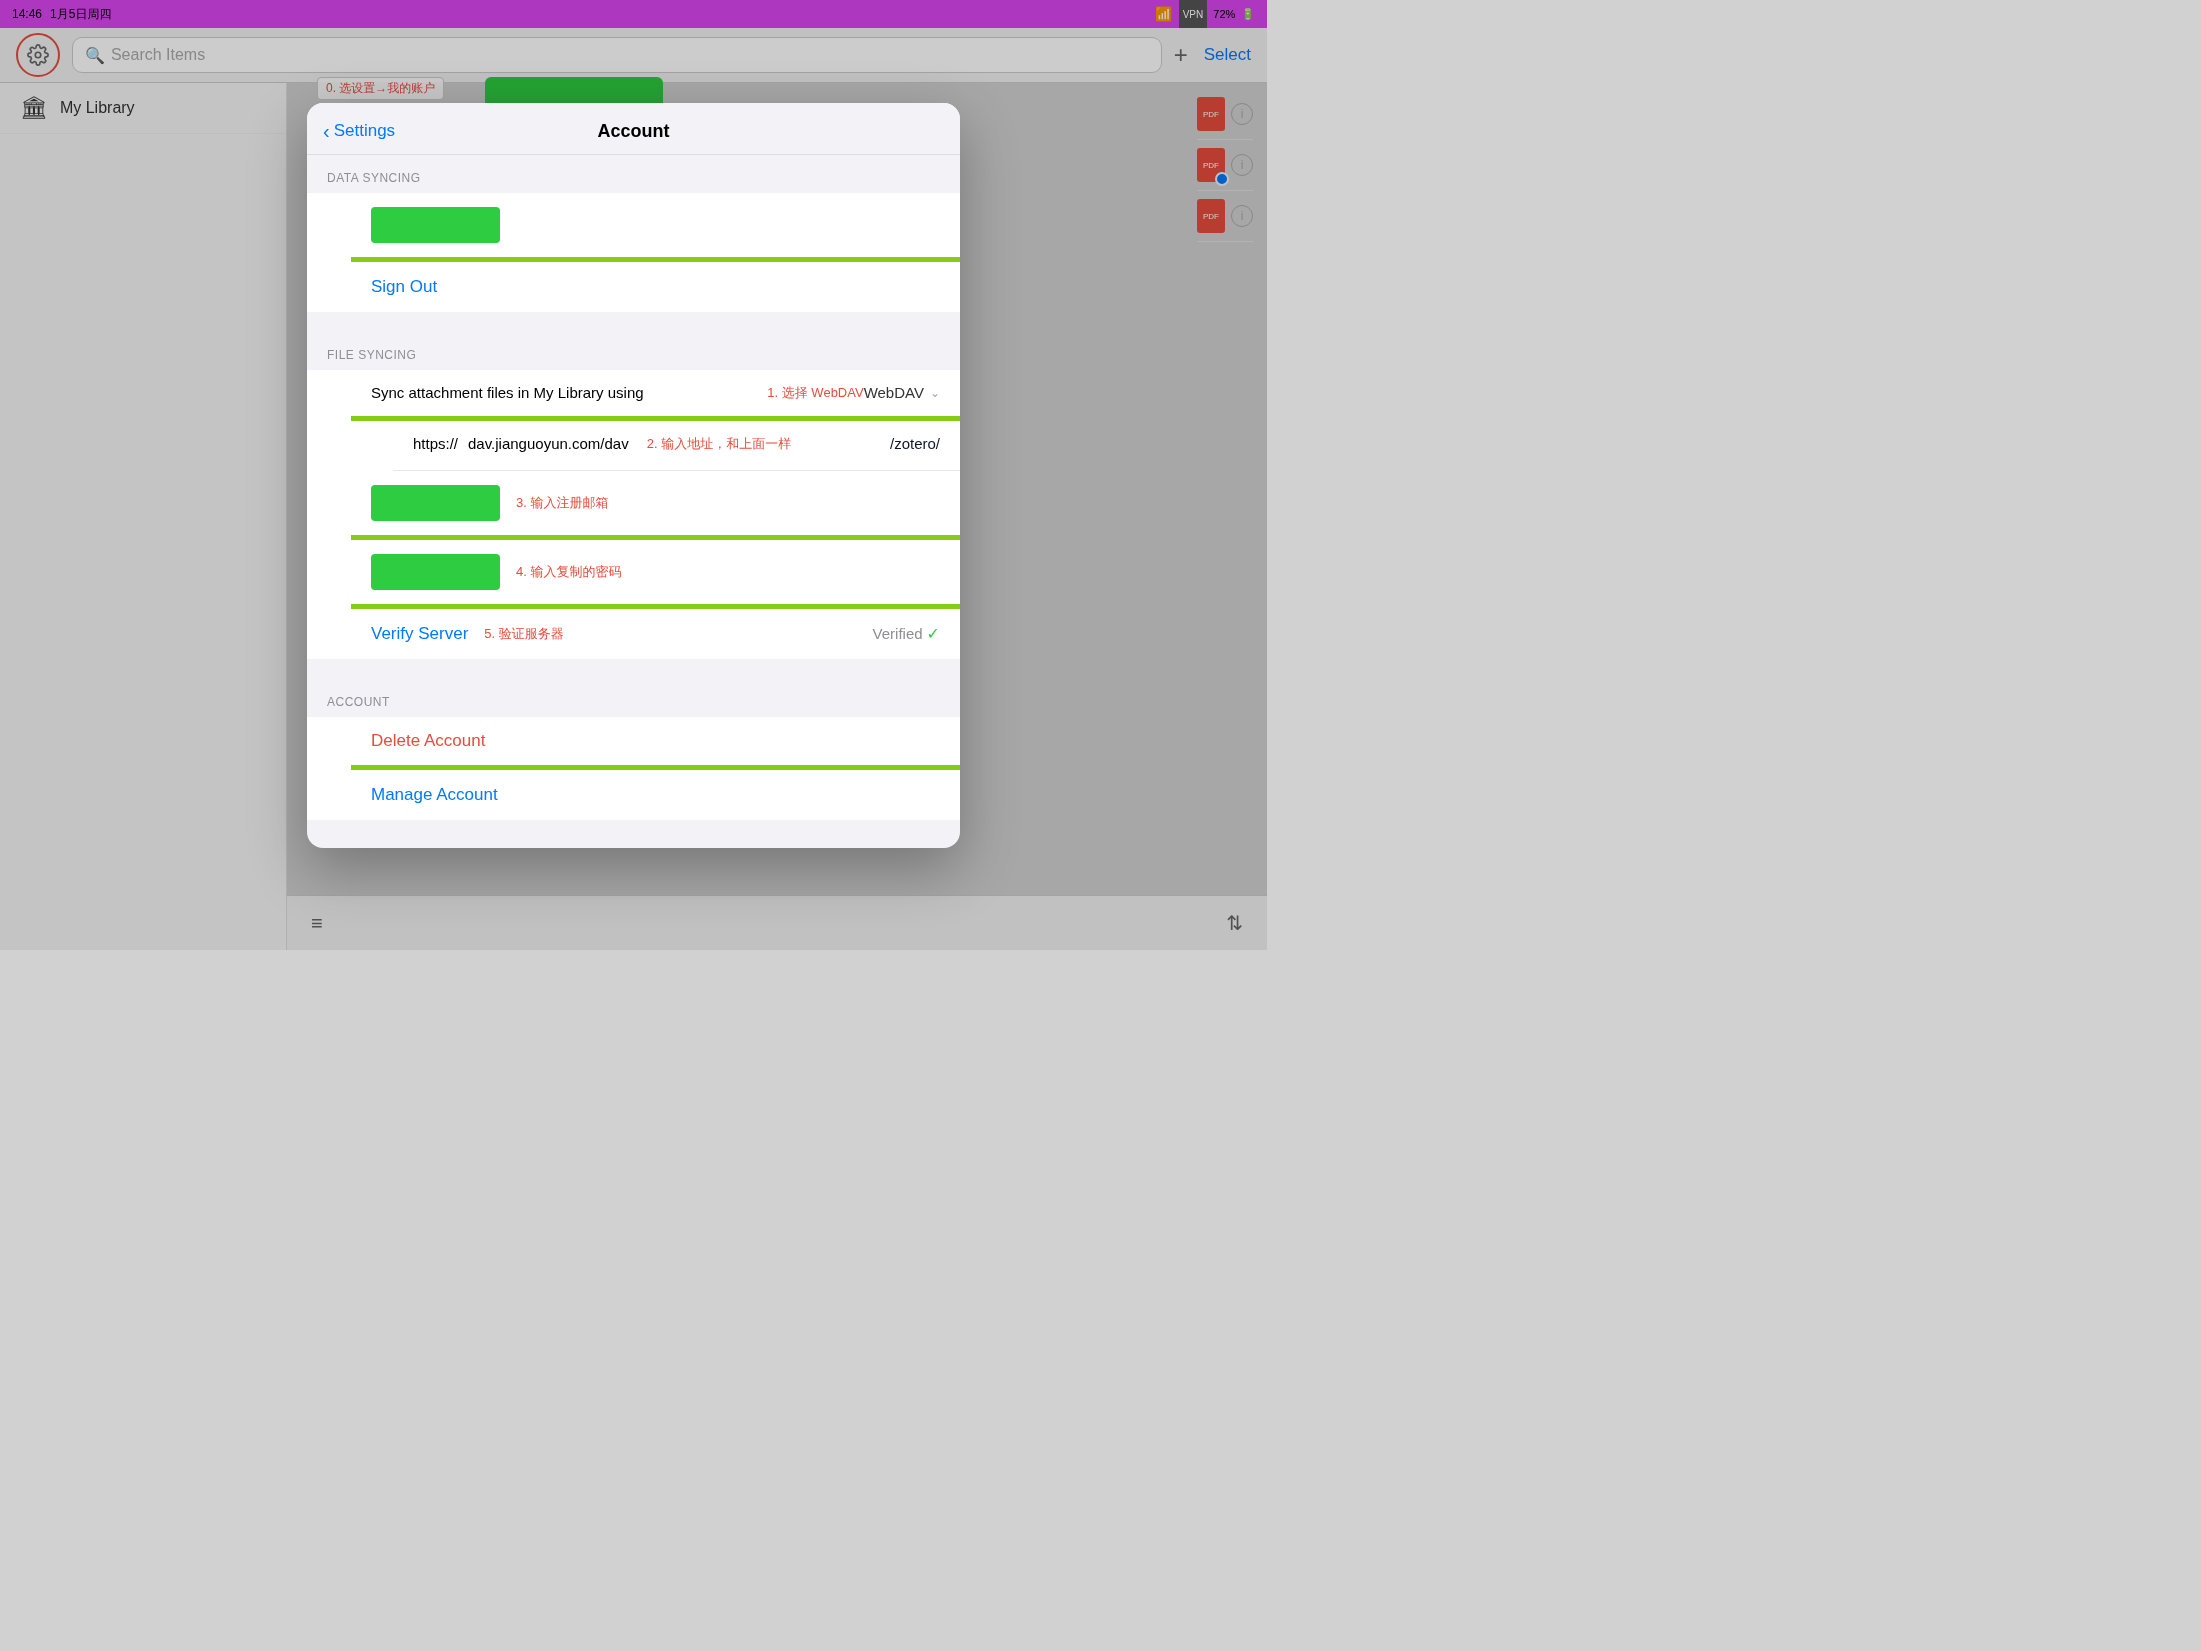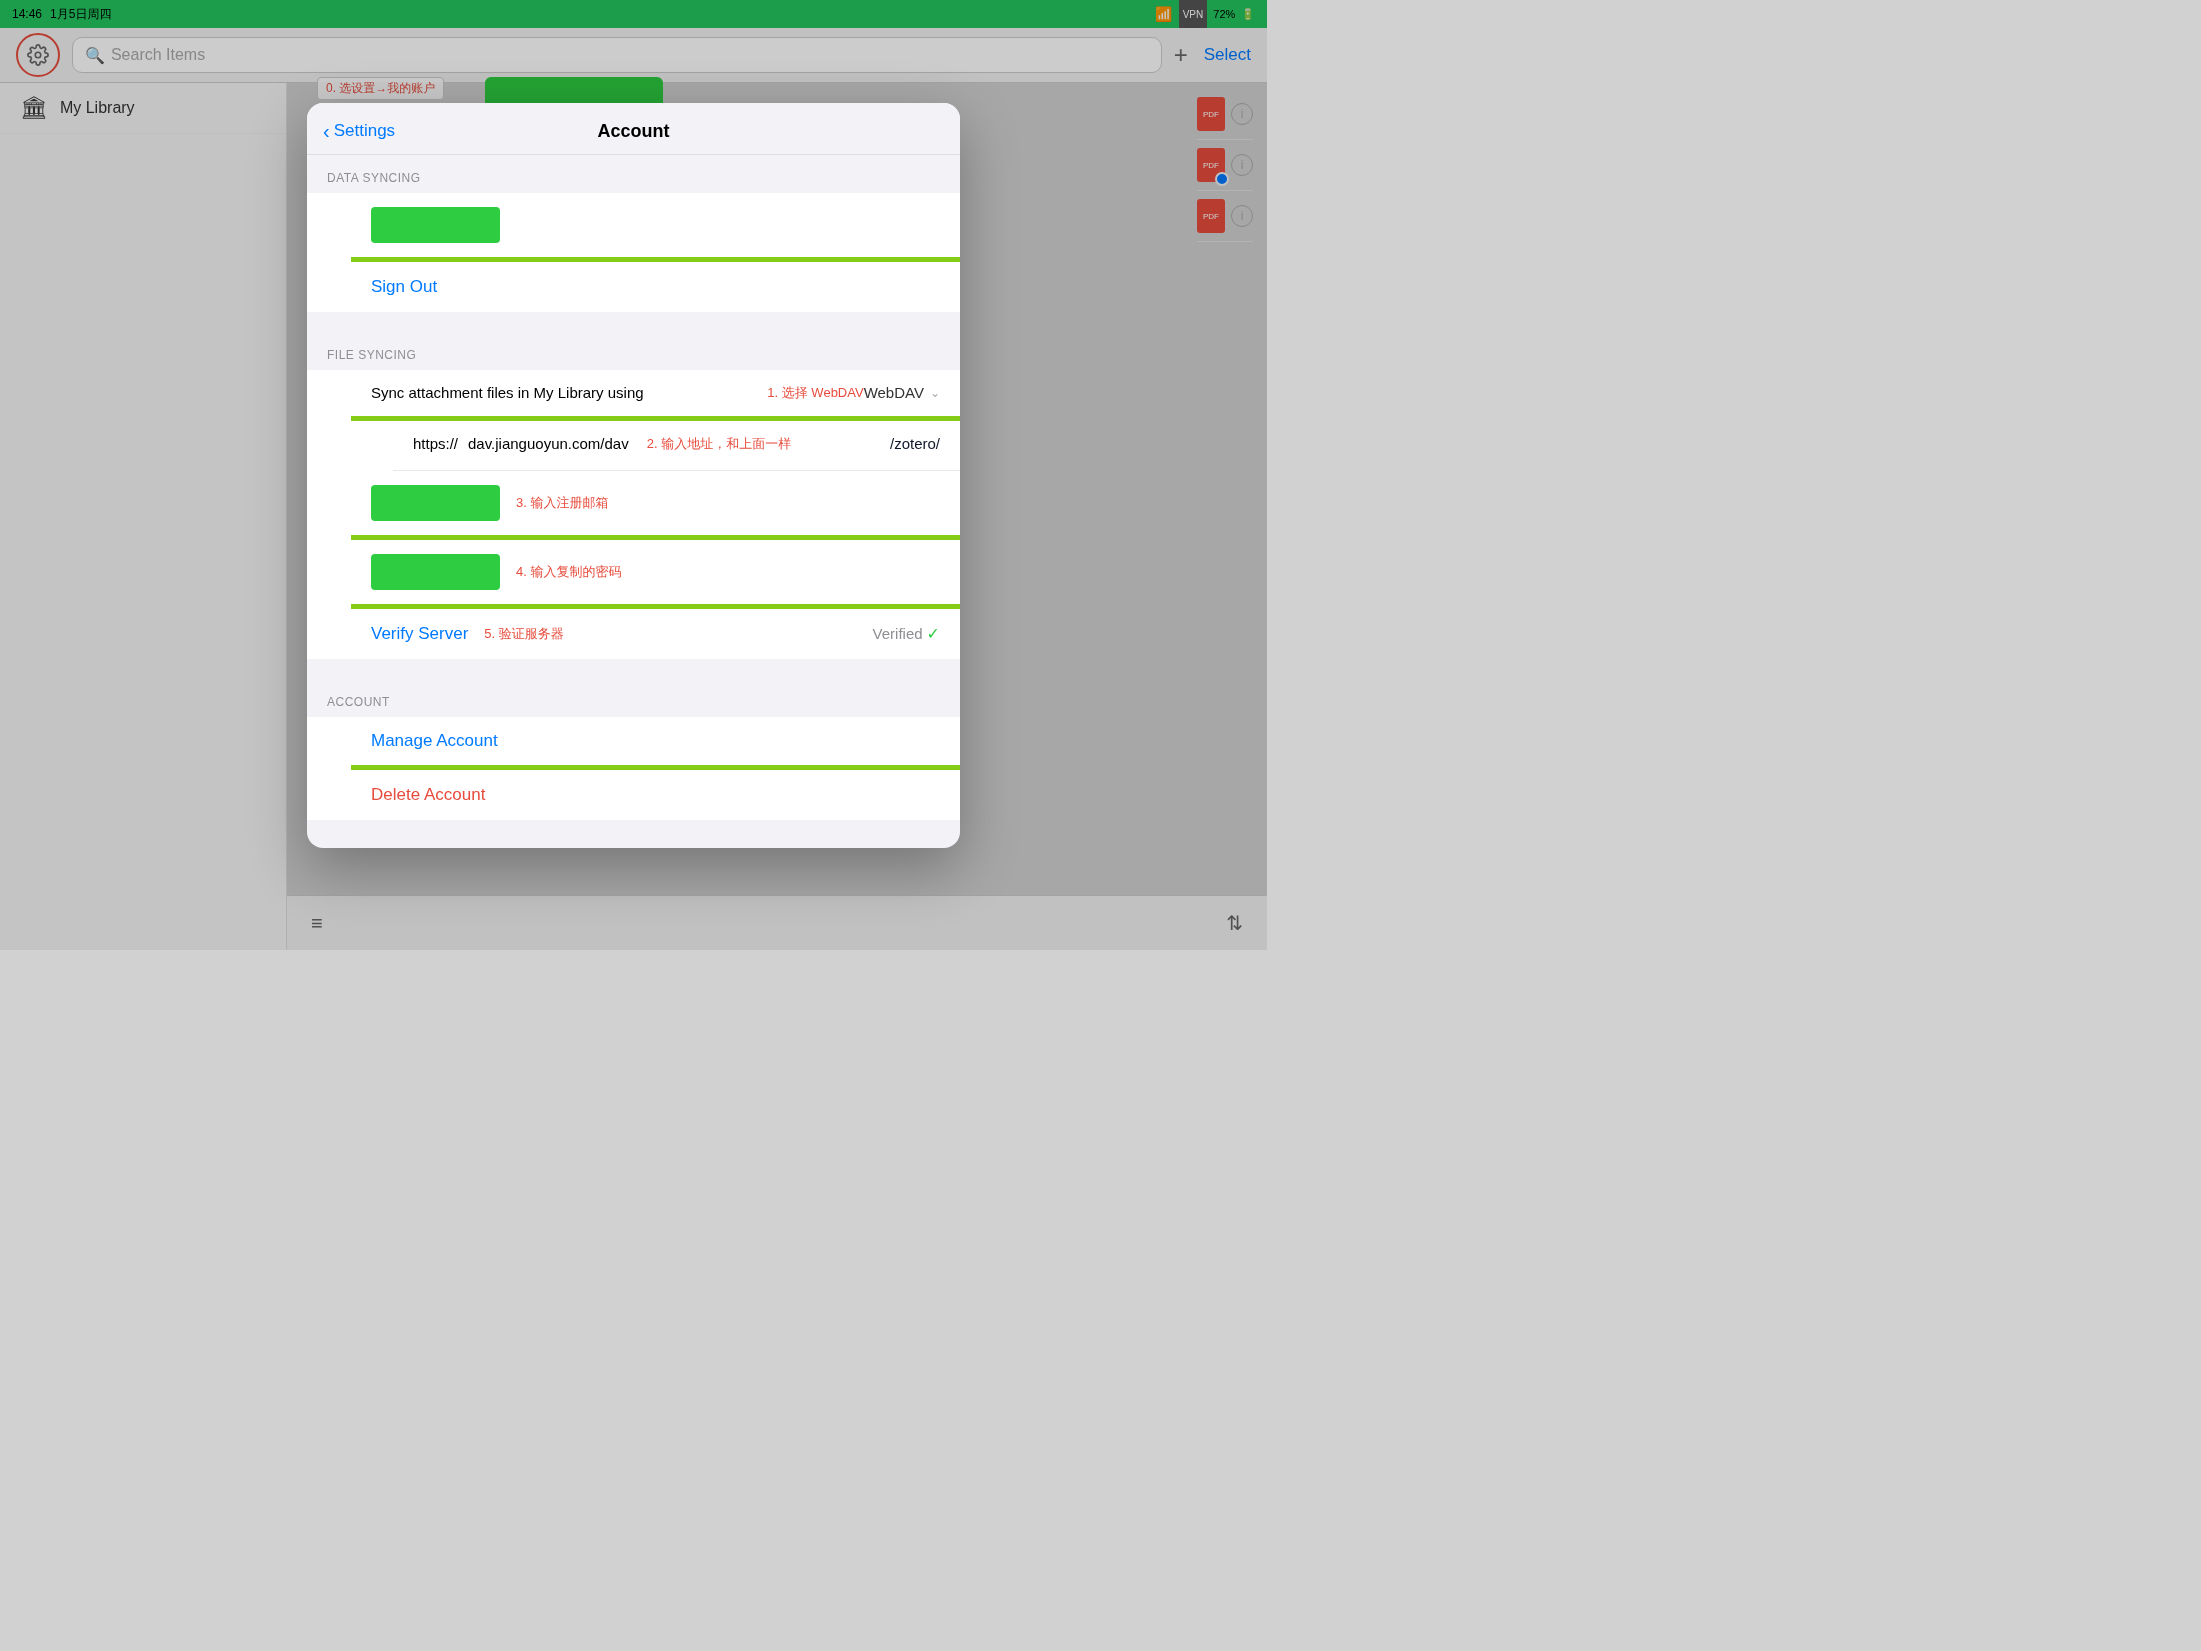--- a/index.html
+++ b/index.html
@@ -11,21 +11,21 @@
       font-family: -apple-system, 'Helvetica Neue', Arial, sans-serif;
       position: relative;
       overflow: hidden;
     }
 
     
     .status-bar {
       position: absolute;
       top: 0; left: 0; right: 0;
       height: 28px;
-      background: #22c55e;
+      background: #d946ef;
       display: flex;
       align-items: center;
       justify-content: space-between;
       padding: 0 12px;
       font-size: 12px;
       color: #000;
       z-index: 10;
     }
     .status-left { display: flex; align-items: center; gap: 8px; }
     .status-right { display: flex; align-items: center; gap: 6px; font-size: 11px; }
@@ -429,24 +429,24 @@
             </div>
           </div>
 
         </div>
       </div>
 
       <div>
         <div class="section-header">ACCOUNT</div>
         <div class="card-section">
           <div class="card-item">
+            <span class="red-btn-text">Delete Account</span>
+          </div>
+          <div class="card-item">
             <span class="blue-text">Manage Account</span>
-          </div>
-          <div class="card-item">
-            <span class="red-btn-text">Delete Account</span>
           </div>
         </div>
       </div>
 
     </div>
   </div>
 </div>
 
 <div class="bottom-bar">
   <span class="bottom-icon">≡</span>

